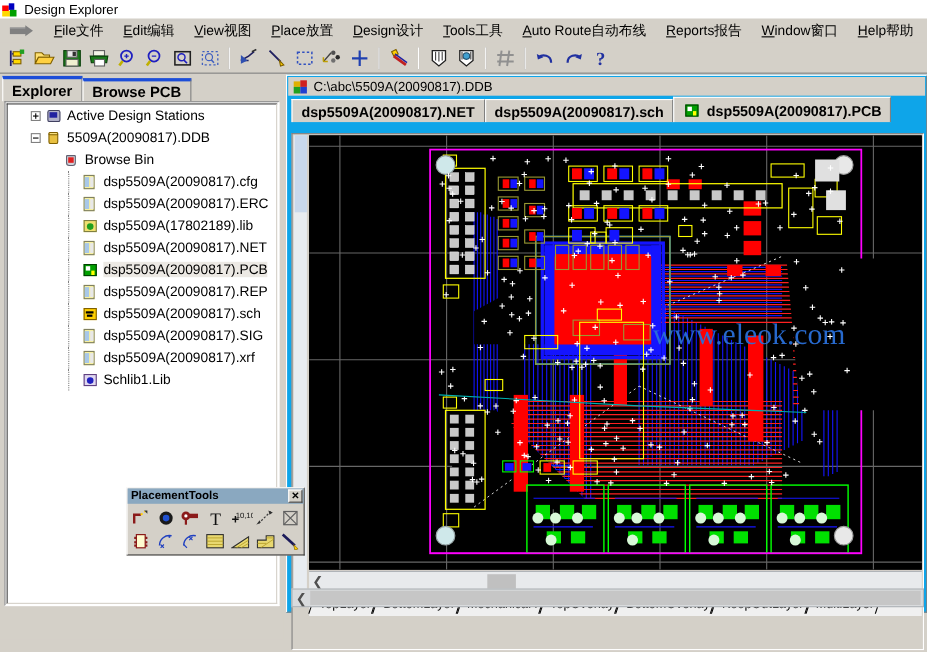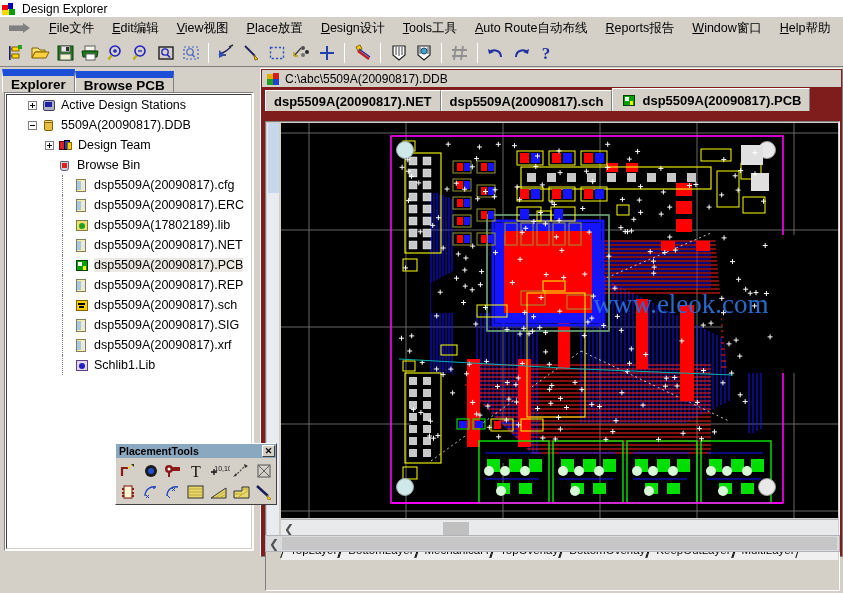--- a/index.html
+++ b/index.html
@@ -83,21 +83,21 @@
     background: #d4d0c8;
   }
   #panel-tabs {
     position: absolute; left: 2px; top: 2px; height: 22px; width: 254px;
     display: flex; align-items: flex-end;
   }
   .ptab {
     height: 21px; padding: 0 8px; display: flex; align-items: center;
     font-size: 13.5px; font-weight: bold; color: #000;
     background: #d4d0c8;
-    border-left: 1px solid #ffffff; border-top: 7px solid #1d4ed8;
+    border-left: 1px solid #ffffff; border-top: 3px solid #1d4ed8;
     border-right: 1px solid #808080;
     font-family: "Liberation Sans", sans-serif;
   }
   .ptab.active { background: #d4d0c8; height: 23px; }
   #treebox {
     position: absolute; left: 4px; top: 24px; width: 250px; height: 459px;
     background: #ffffff;
     border: 1px solid #808080;
     border-right-color: #ffffff; border-bottom-color: #ffffff;
     overflow: hidden;
@@ -152,21 +152,21 @@
   .ic-team .p2 { left:6px; top:2px; width:6px; height:10px; background:#2040c0; border:1px solid #002;}
   .ic-team .p3 { left:9px; top:4px; width:5px; height:8px; background:#ffd000; border:1px solid #860;}
   .ic-recycle .p1 { left:3px; top:3px; width:9px; height:10px; background:#d0d0d8; border:1px solid #606070; border-radius:1px 1px 3px 3px;}
   .ic-recycle .p2 { left:5px; top:5px; width:5px; height:5px; background:#e02020;}
   .ic-folder .p1 { left:1px; top:3px; width:13px; height:9px; background:#ffe070; border:1px solid #a08000;}
   .ic-folder .p2 { left:1px; top:2px; width:6px; height:3px; background:#ffe070; border:1px solid #a08000;}
 
   
   #docwin {
     position: absolute; left: 260px; top: 68px; width: 583px; height: 489px;
-    background: #7f1d1d;
+    background: #0ea5e9;
     border: 1px solid #808080;
     border-left-color: #ffffff; border-top-color: #ffffff; padding-left: 36px;
   }
   #doc-title {
     position: absolute; left: 1px; top: 1px; right: 1px; height: 17px;
     background: #d4d0c8; display: flex; align-items: center; padding-left: 4px;
   }
   #doc-title .dt-text { font-size: 12px; margin-left: 4px; color: #000; }
   .ddb-icon { width: 15px; height: 14px; position: relative; flex: none; }
   .ddb-icon i { position:absolute; display:block; }
@@ -470,31 +470,20 @@
           <div class="trow">
             <span class="spacer" style="width: 17px;"></span>
             <span class="expander"></span>
             <span class="spacer" style="width: 2px;"></span>
             <span class="ic ic-ddb">
               <i class="p1"></i>
               <i class="p2"></i>
               <i class="p3"></i>
             </span>
             <span class="lbl">5509A(20090817).DDB</span>
-          </div>
-          <div class="trow">
-            <span class="spacer" style="width: 34px;"></span>
-            <span class="expander plus"></span>
-            <span class="spacer" style="width: 2px;"></span>
-            <span class="ic ic-team">
-              <i class="p1"></i>
-              <i class="p2"></i>
-              <i class="p3"></i>
-            </span>
-            <span class="lbl">Design Team</span>
           </div>
           <div class="trow">
             <span class="spacer" style="width: 34px;"></span>
             <span class="spacer" style="width: 12px; height: 20px; border-left: none;"></span>
             <span class="ic ic-recycle">
               <i class="p1"></i>
               <i class="p2"></i>
               <i class="p3"></i>
             </span>
             <span class="lbl">Browse Bin</span>

